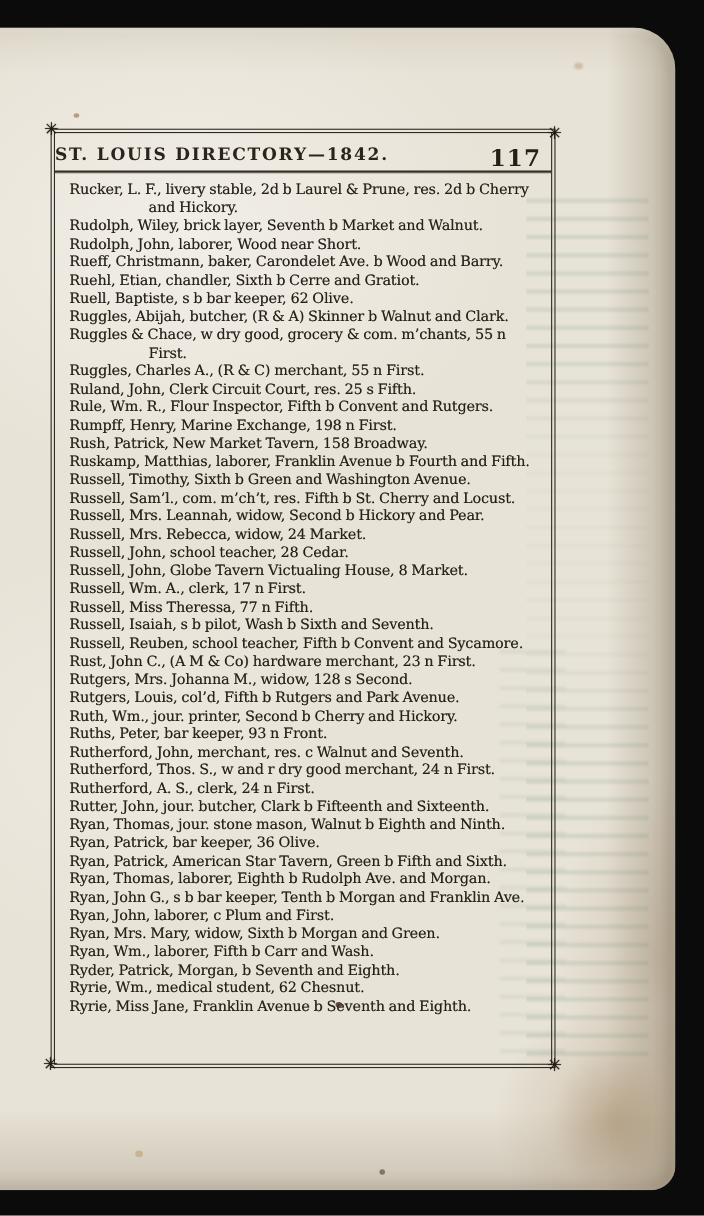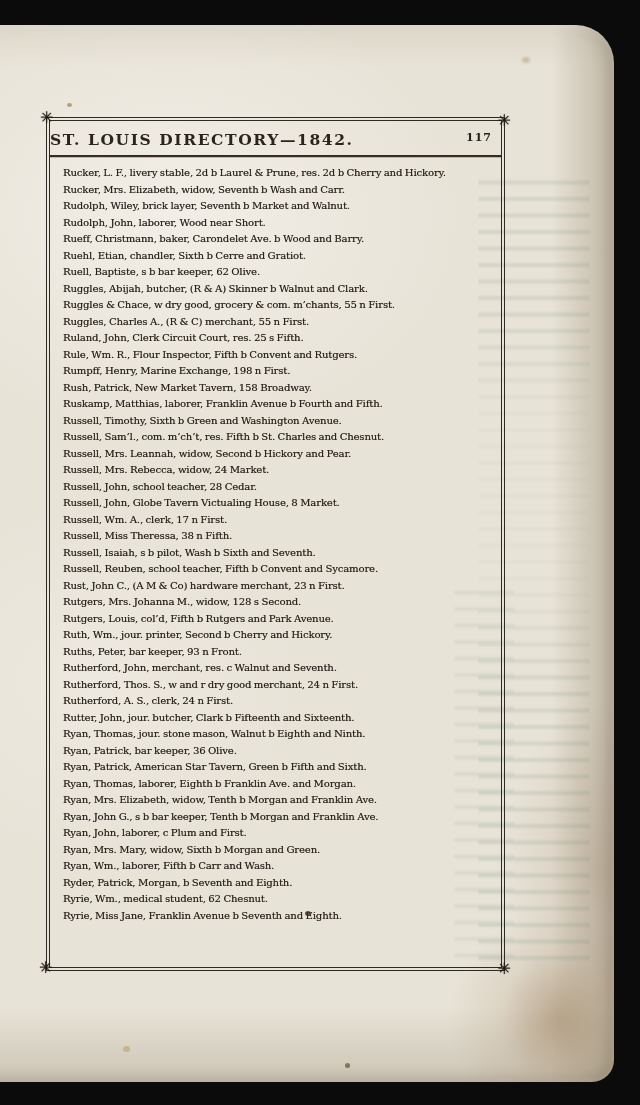--- a/index.html
+++ b/index.html
@@ -53,31 +53,31 @@
   .corner.tr{right:-10px;top:-8px;}
   .corner.bl{left:-11px;bottom:-9px;}
   .corner.br{right:-10px;bottom:-10px;}
   .page-header{position:relative;text-align:left;padding-top:9px;}
   .title{
     font-size:15.5px;font-weight:bold;letter-spacing:1.6px;color:#2a241d;
     white-space:nowrap;
   }
   .page-number{
     position:absolute;right:9px;top:10px;
-    font-size:11px;font-weight:bold;letter-spacing:1px;color:#241f18;
+    font-size:21px;font-weight:bold;letter-spacing:1px;color:#241f18;
   }
   .header-rule{
     height:0;border:none;border-top:2px solid #332d25;
     margin:6px 0 0 0;box-shadow:0 1px 0 rgba(51,45,37,0.25);
   }
   ol.entries{
     list-style:none;margin:8px 0 0 0;padding:0 5px 0 13px;
   }
   ol.entries li{
-    font-size:10px;line-height:16.5px;color:#262019;
+    font-size:13px;line-height:16.5px;color:#262019;
     letter-spacing:-0.1px;word-spacing:-0.5px;
     padding-left:72px;text-indent:-72px;
     text-shadow:0.25px 0 0 rgba(38,32,25,0.55);
   }
   
   .stain{position:absolute;pointer-events:none;}
   .dot1{left:321px;top:886px;width:6px;height:5px;background:#453524;border-radius:50%;opacity:.85;filter:blur(.3px);}
   .dot2{left:139px;top:1021px;width:7px;height:6px;background:rgba(188,156,96,.55);border-radius:50%;filter:blur(.6px);}
   .dot3{left:361px;top:1038px;width:5px;height:5px;background:rgba(90,70,45,.65);border-radius:50%;filter:blur(.4px);}
   .dot4{left:83px;top:78px;width:5px;height:4px;background:rgba(150,108,58,.6);border-radius:50%;filter:blur(.4px);}
@@ -101,58 +101,56 @@
     <span class="corner br">✳</span>
 
     <div class="page-header">
       <span class="title">ST. LOUIS DIRECTORY—1842.</span>
       <span class="page-number">117</span>
     </div>
     <hr class="header-rule">
 
     <ol class="entries">
         <li>Rucker, L. F., livery stable, 2d b Laurel &amp; Prune, res. 2d b Cherry and Hickory.</li>
-        <li>Rucker, Mrs. Elizabeth, widow, Seventh b Wash and Carr.</li>
         <li>Rudolph, Wiley, brick layer, Seventh b Market and Walnut.</li>
         <li>Rudolph, John, laborer, Wood near Short.</li>
         <li>Rueff, Christmann, baker, Carondelet Ave. b Wood and Barry.</li>
         <li>Ruehl, Etian, chandler, Sixth b Cerre and Gratiot.</li>
         <li>Ruell, Baptiste, s b bar keeper, 62 Olive.</li>
         <li>Ruggles, Abijah, butcher, (R &amp; A) Skinner b Walnut and Clark.</li>
         <li>Ruggles &amp; Chace, w dry good, grocery &amp; com. m’chants, 55 n First.</li>
         <li>Ruggles, Charles A., (R &amp; C) merchant, 55 n First.</li>
         <li>Ruland, John, Clerk Circuit Court, res. 25 s Fifth.</li>
         <li>Rule, Wm. R., Flour Inspector, Fifth b Convent and Rutgers.</li>
         <li>Rumpff, Henry, Marine Exchange, 198 n First.</li>
         <li>Rush, Patrick, New Market Tavern, 158 Broadway.</li>
         <li>Ruskamp, Matthias, laborer, Franklin Avenue b Fourth and Fifth.</li>
         <li>Russell, Timothy, Sixth b Green and Washington Avenue.</li>
-        <li>Russell, Sam’l., com. m’ch’t, res. Fifth b St. Charles and Chesnut.</li>
+        <li>Russell, Sam’l., com. m’ch’t, res. Fifth b St. Cherry and Locust.</li>
         <li>Russell, Mrs. Leannah, widow, Second b Hickory and Pear.</li>
         <li>Russell, Mrs. Rebecca, widow, 24 Market.</li>
         <li>Russell, John, school teacher, 28 Cedar.</li>
         <li>Russell, John, Globe Tavern Victualing House, 8 Market.</li>
         <li>Russell, Wm. A., clerk, 17 n First.</li>
-        <li>Russell, Miss Theressa, 38 n Fifth.</li>
+        <li>Russell, Miss Theressa, 77 n Fifth.</li>
         <li>Russell, Isaiah, s b pilot, Wash b Sixth and Seventh.</li>
         <li>Russell, Reuben, school teacher, Fifth b Convent and Sycamore.</li>
         <li>Rust, John C., (A M &amp; Co) hardware merchant, 23 n First.</li>
         <li>Rutgers, Mrs. Johanna M., widow, 128 s Second.</li>
         <li>Rutgers, Louis, col’d, Fifth b Rutgers and Park Avenue.</li>
         <li>Ruth, Wm., jour. printer, Second b Cherry and Hickory.</li>
         <li>Ruths, Peter, bar keeper, 93 n Front.</li>
         <li>Rutherford, John, merchant, res. c Walnut and Seventh.</li>
         <li>Rutherford, Thos. S., w and r dry good merchant, 24 n First.</li>
         <li>Rutherford, A. S., clerk, 24 n First.</li>
         <li>Rutter, John, jour. butcher, Clark b Fifteenth and Sixteenth.</li>
         <li>Ryan, Thomas, jour. stone mason, Walnut b Eighth and Ninth.</li>
         <li>Ryan, Patrick, bar keeper, 36 Olive.</li>
         <li>Ryan, Patrick, American Star Tavern, Green b Fifth and Sixth.</li>
-        <li>Ryan, Thomas, laborer, Eighth b Franklin Ave. and Morgan.</li>
-        <li>Ryan, Mrs. Elizabeth, widow, Tenth b Morgan and Franklin Ave.</li>
+        <li>Ryan, Thomas, laborer, Eighth b Rudolph Ave. and Morgan.</li>
         <li>Ryan, John G., s b bar keeper, Tenth b Morgan and Franklin Ave.</li>
         <li>Ryan, John, laborer, c Plum and First.</li>
         <li>Ryan, Mrs. Mary, widow, Sixth b Morgan and Green.</li>
         <li>Ryan, Wm., laborer, Fifth b Carr and Wash.</li>
         <li>Ryder, Patrick, Morgan, b Seventh and Eighth.</li>
         <li>Ryrie, Wm., medical student, 62 Chesnut.</li>
         <li>Ryrie, Miss Jane, Franklin Avenue b Seventh and Eighth.</li>
       </ol>
   </div>
 

